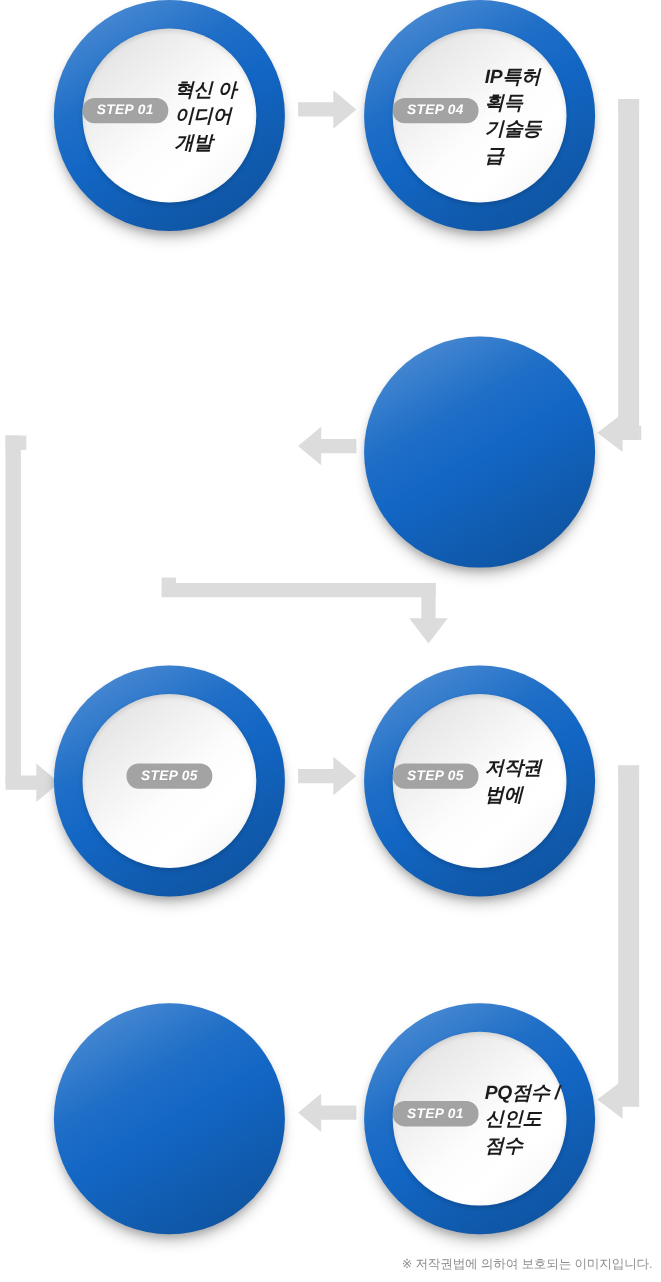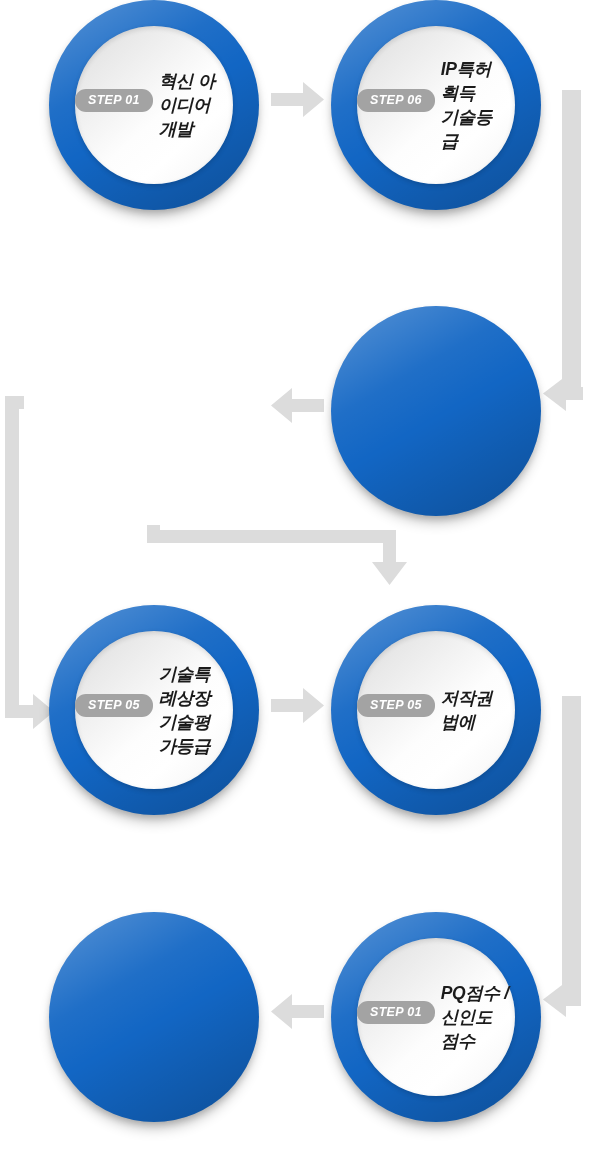--- a/index.html
+++ b/index.html
@@ -175,37 +175,35 @@
     <div class="disc">
       <span class="pill">STEP 01</span>
       <span class="caption">혁신 아이디어
 개발</span>
     </div>
   </div>
 
   <div class="node" style="left:331px; top:0px;">
     <div class="ring"></div>
     <div class="disc">
-      <span class="pill">STEP 06</span>
+      <span class="pill">STEP 04</span>
       <span class="caption">IP특허 획득
 기술등급</span>
     </div>
   </div>
 
   <div class="node" style="left:331px; top:306px;">
     <div class="ring"></div>
   </div>
 
 
   <div class="node" style="left:49px; top:605px;">
     <div class="ring"></div>
     <div class="disc">
       <span class="pill">STEP 05</span>
-      <span class="caption">기술특례상장
-기술평가등급</span>
     </div>
   </div>
 
   <div class="node" style="left:331px; top:605px;">
     <div class="ring"></div>
     <div class="disc">
       <span class="pill">STEP 05</span>
       <span class="caption">저작권법에</span>
     </div>
   </div>
@@ -216,14 +214,15 @@
       <span class="pill">STEP 01</span>
       <span class="caption">PQ점수 /
 신인도점수</span>
     </div>
   </div>
 
   <div class="node" style="left:49px; top:912px;">
     <div class="ring"></div>
   </div>
 
+  <div id="footnote">※ 저작권법에 의하여 보호되는 이미지입니다.</div>
 
 </div>
 
 </body></html>

